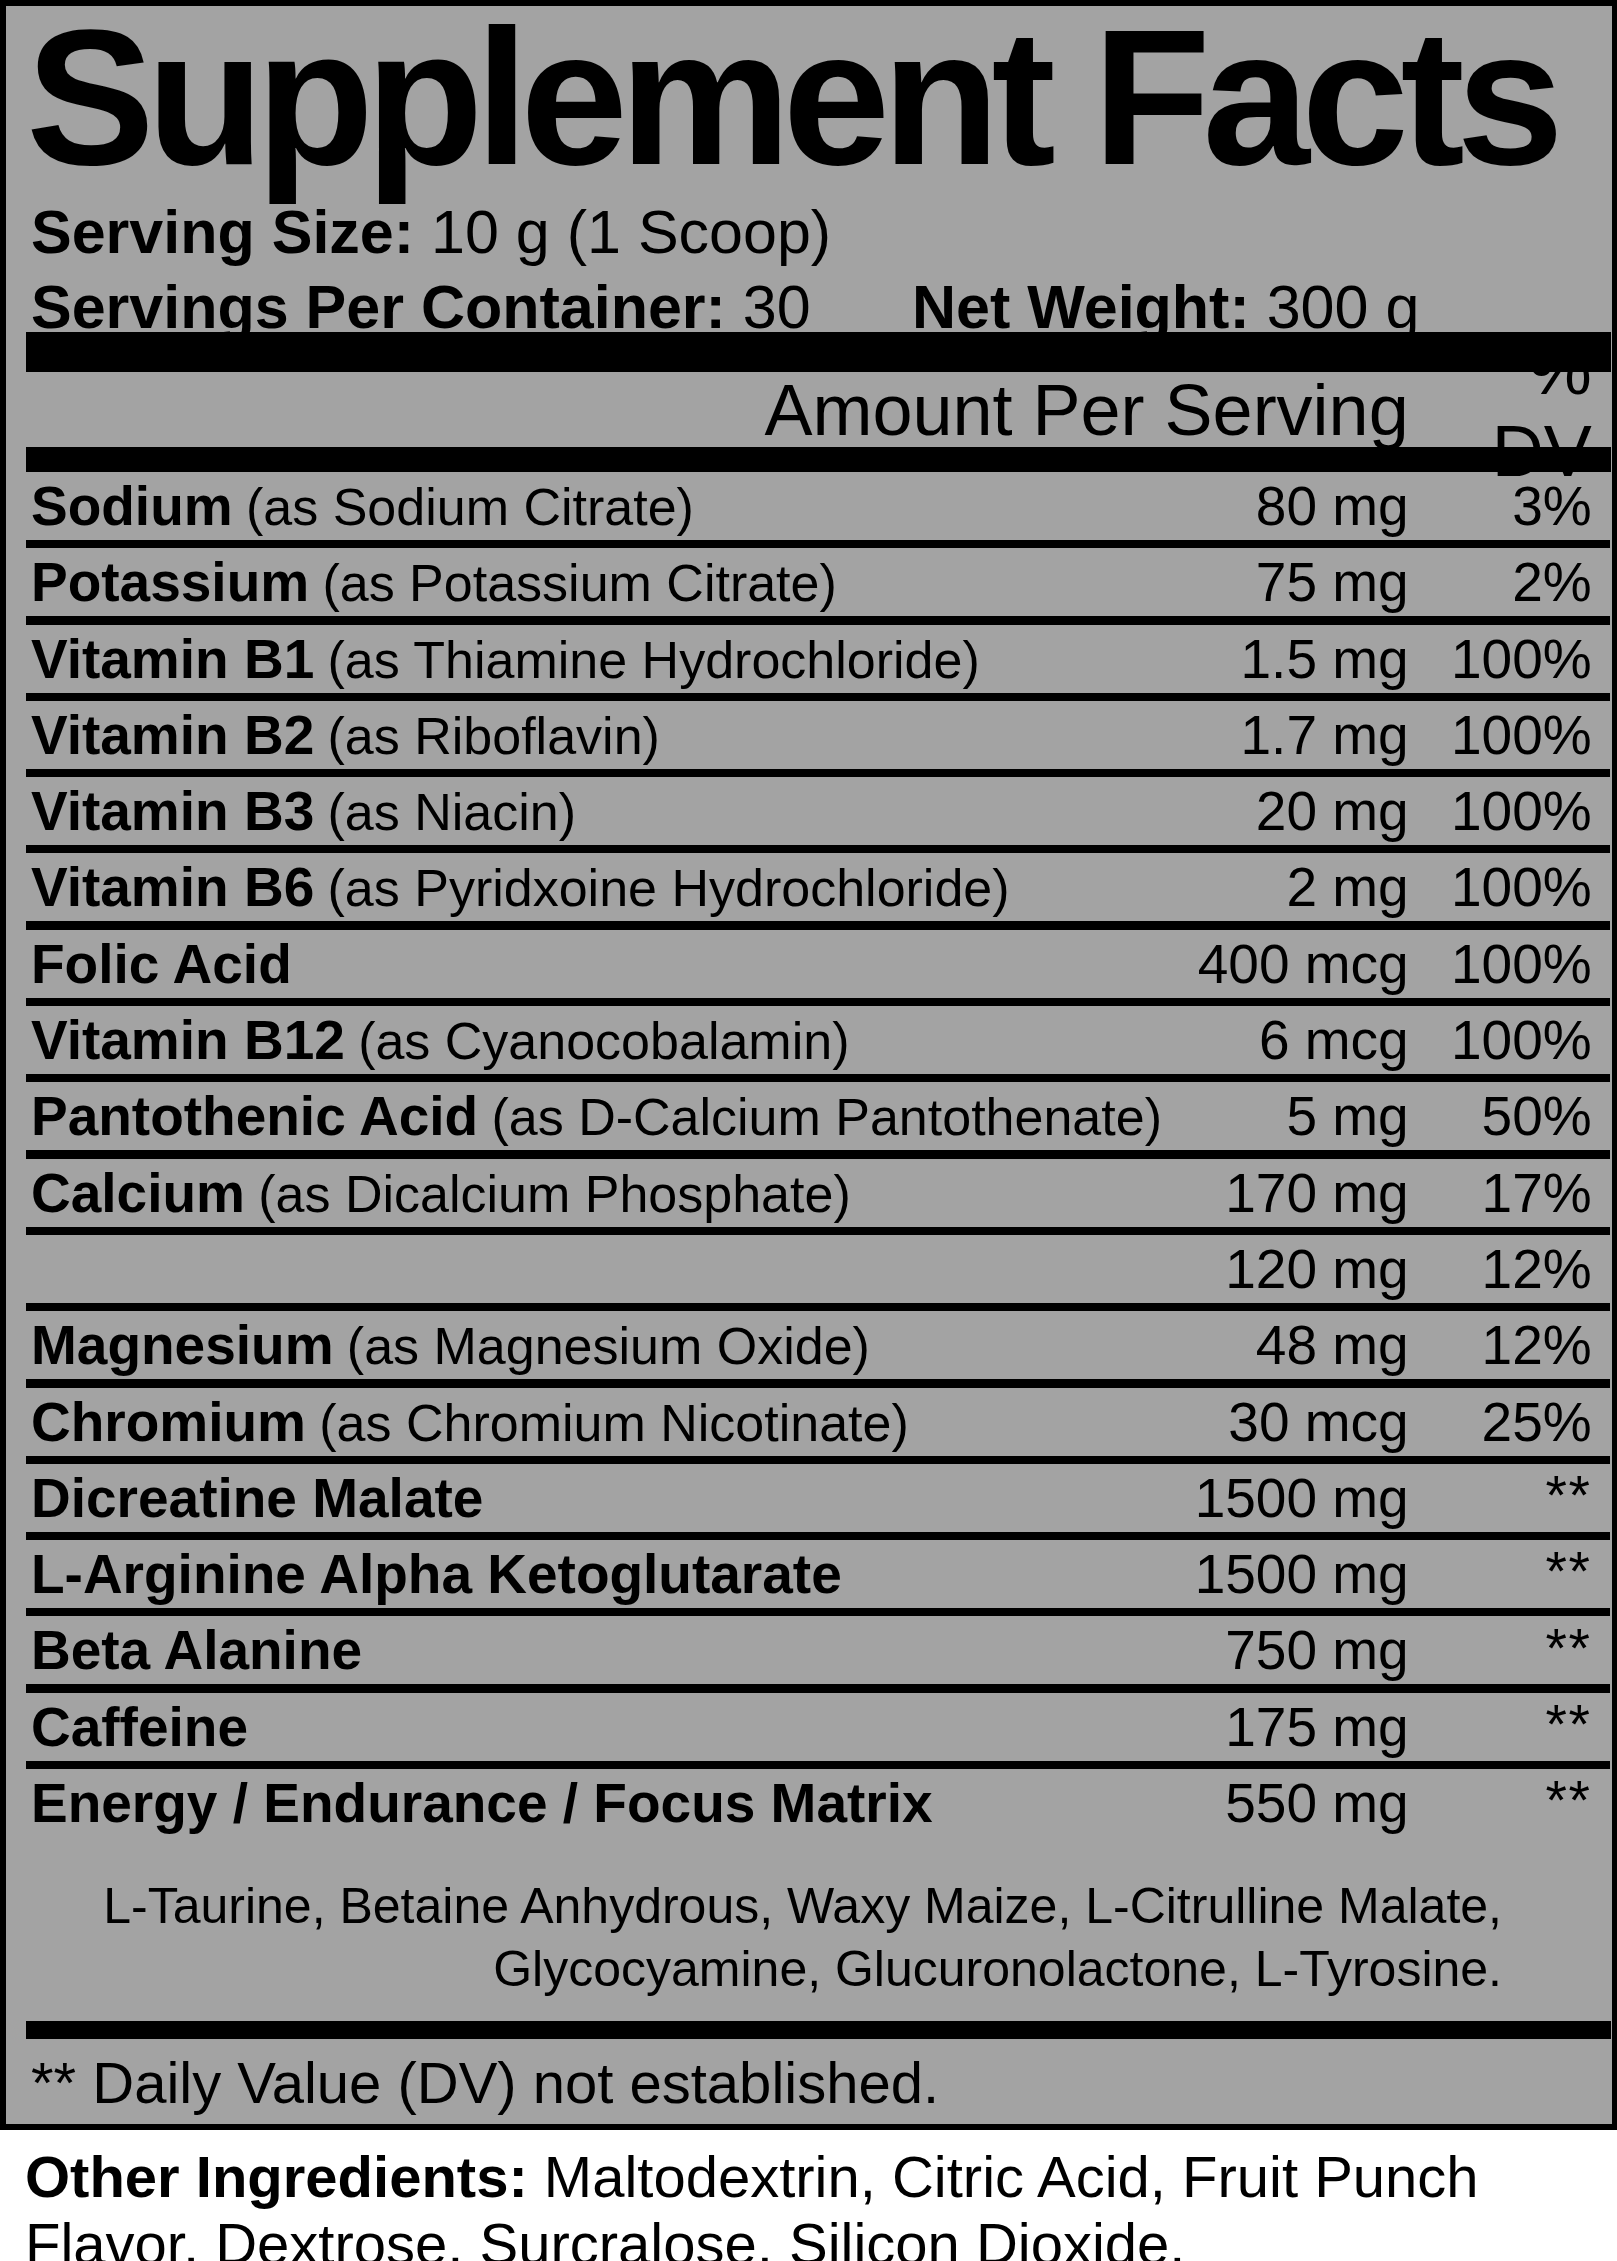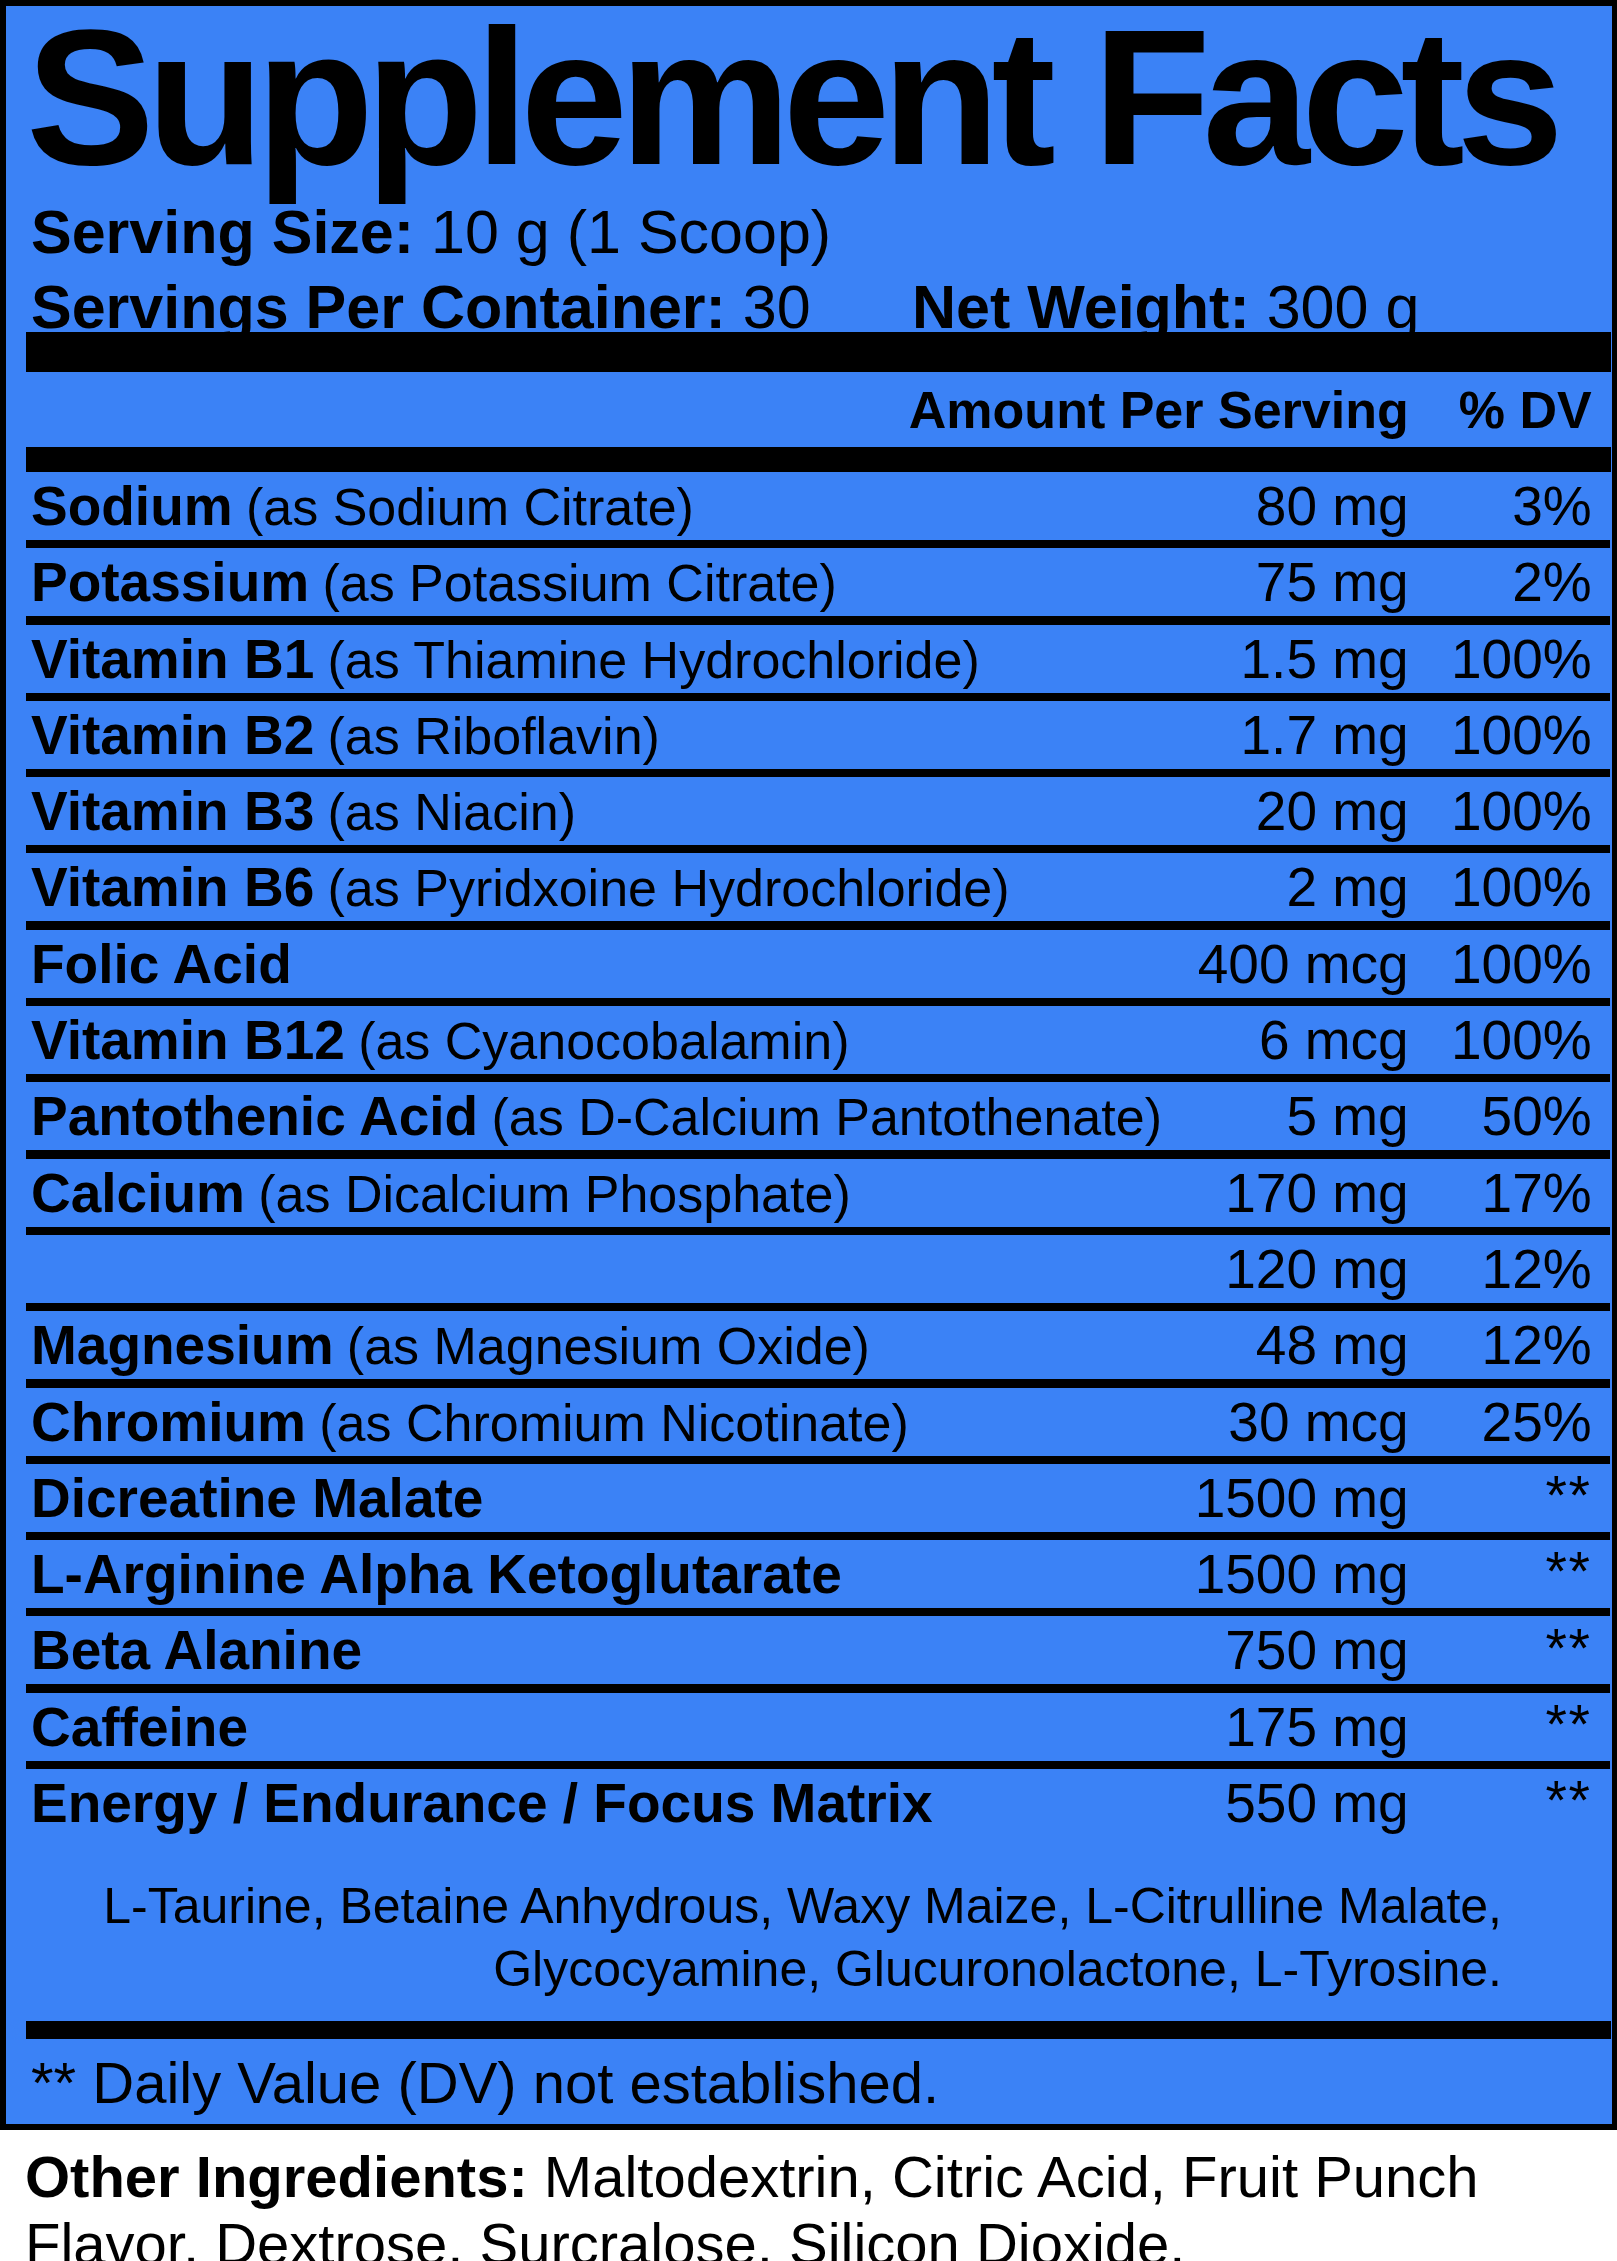--- a/index.html
+++ b/index.html
@@ -7,21 +7,21 @@
   body {
     width:1618px; height:2261px;
     position:relative; overflow:hidden;
     font-family:"Liberation Sans", sans-serif;
     color:#000;
   }
   .label-box {
     position:absolute; left:0; top:0;
     width:1618px; height:2130px;
     border:6.7px solid #000;
-    background:#3b82f6;
+    background:#a3a3a3;
   }
   .title {
     position:absolute; left:20px; top:-5px;
     font-size:193px; font-weight:bold;
     letter-spacing:-8.3px; white-space:nowrap;
     line-height:1.0;
   }
   .serving-line {
     position:absolute; left:25px;
     font-size:61px; line-height:67px; white-space:nowrap;
@@ -36,21 +36,21 @@
   .bar1 { top:326px; height:40px; }
   .bar2 { top:441px; height:25px; }
   .bar3 { top:2015px; height:18.3px; }
   .grid {
     display:flex; align-items:center;
     padding-left:18.3px; padding-right:25px;
     width:100%;
   }
   .header-row {
     position:absolute; left:6.7px; top:366px; width:1604px; height:75px;
-    font-size:52px; font-weight:bold;
+    font-size:72px; font-weight:normal;
   }
   .header-row .amt-h { flex:1; text-align:right; }
   .header-row .dv-h { width:183px; text-align:right; }
   .rows {
     position:absolute; left:6.7px; top:466px; width:1604px;
   }
   .row {
     height:68px; font-size:55px;
   }
   .row .nm { flex:1; white-space:nowrap; }

